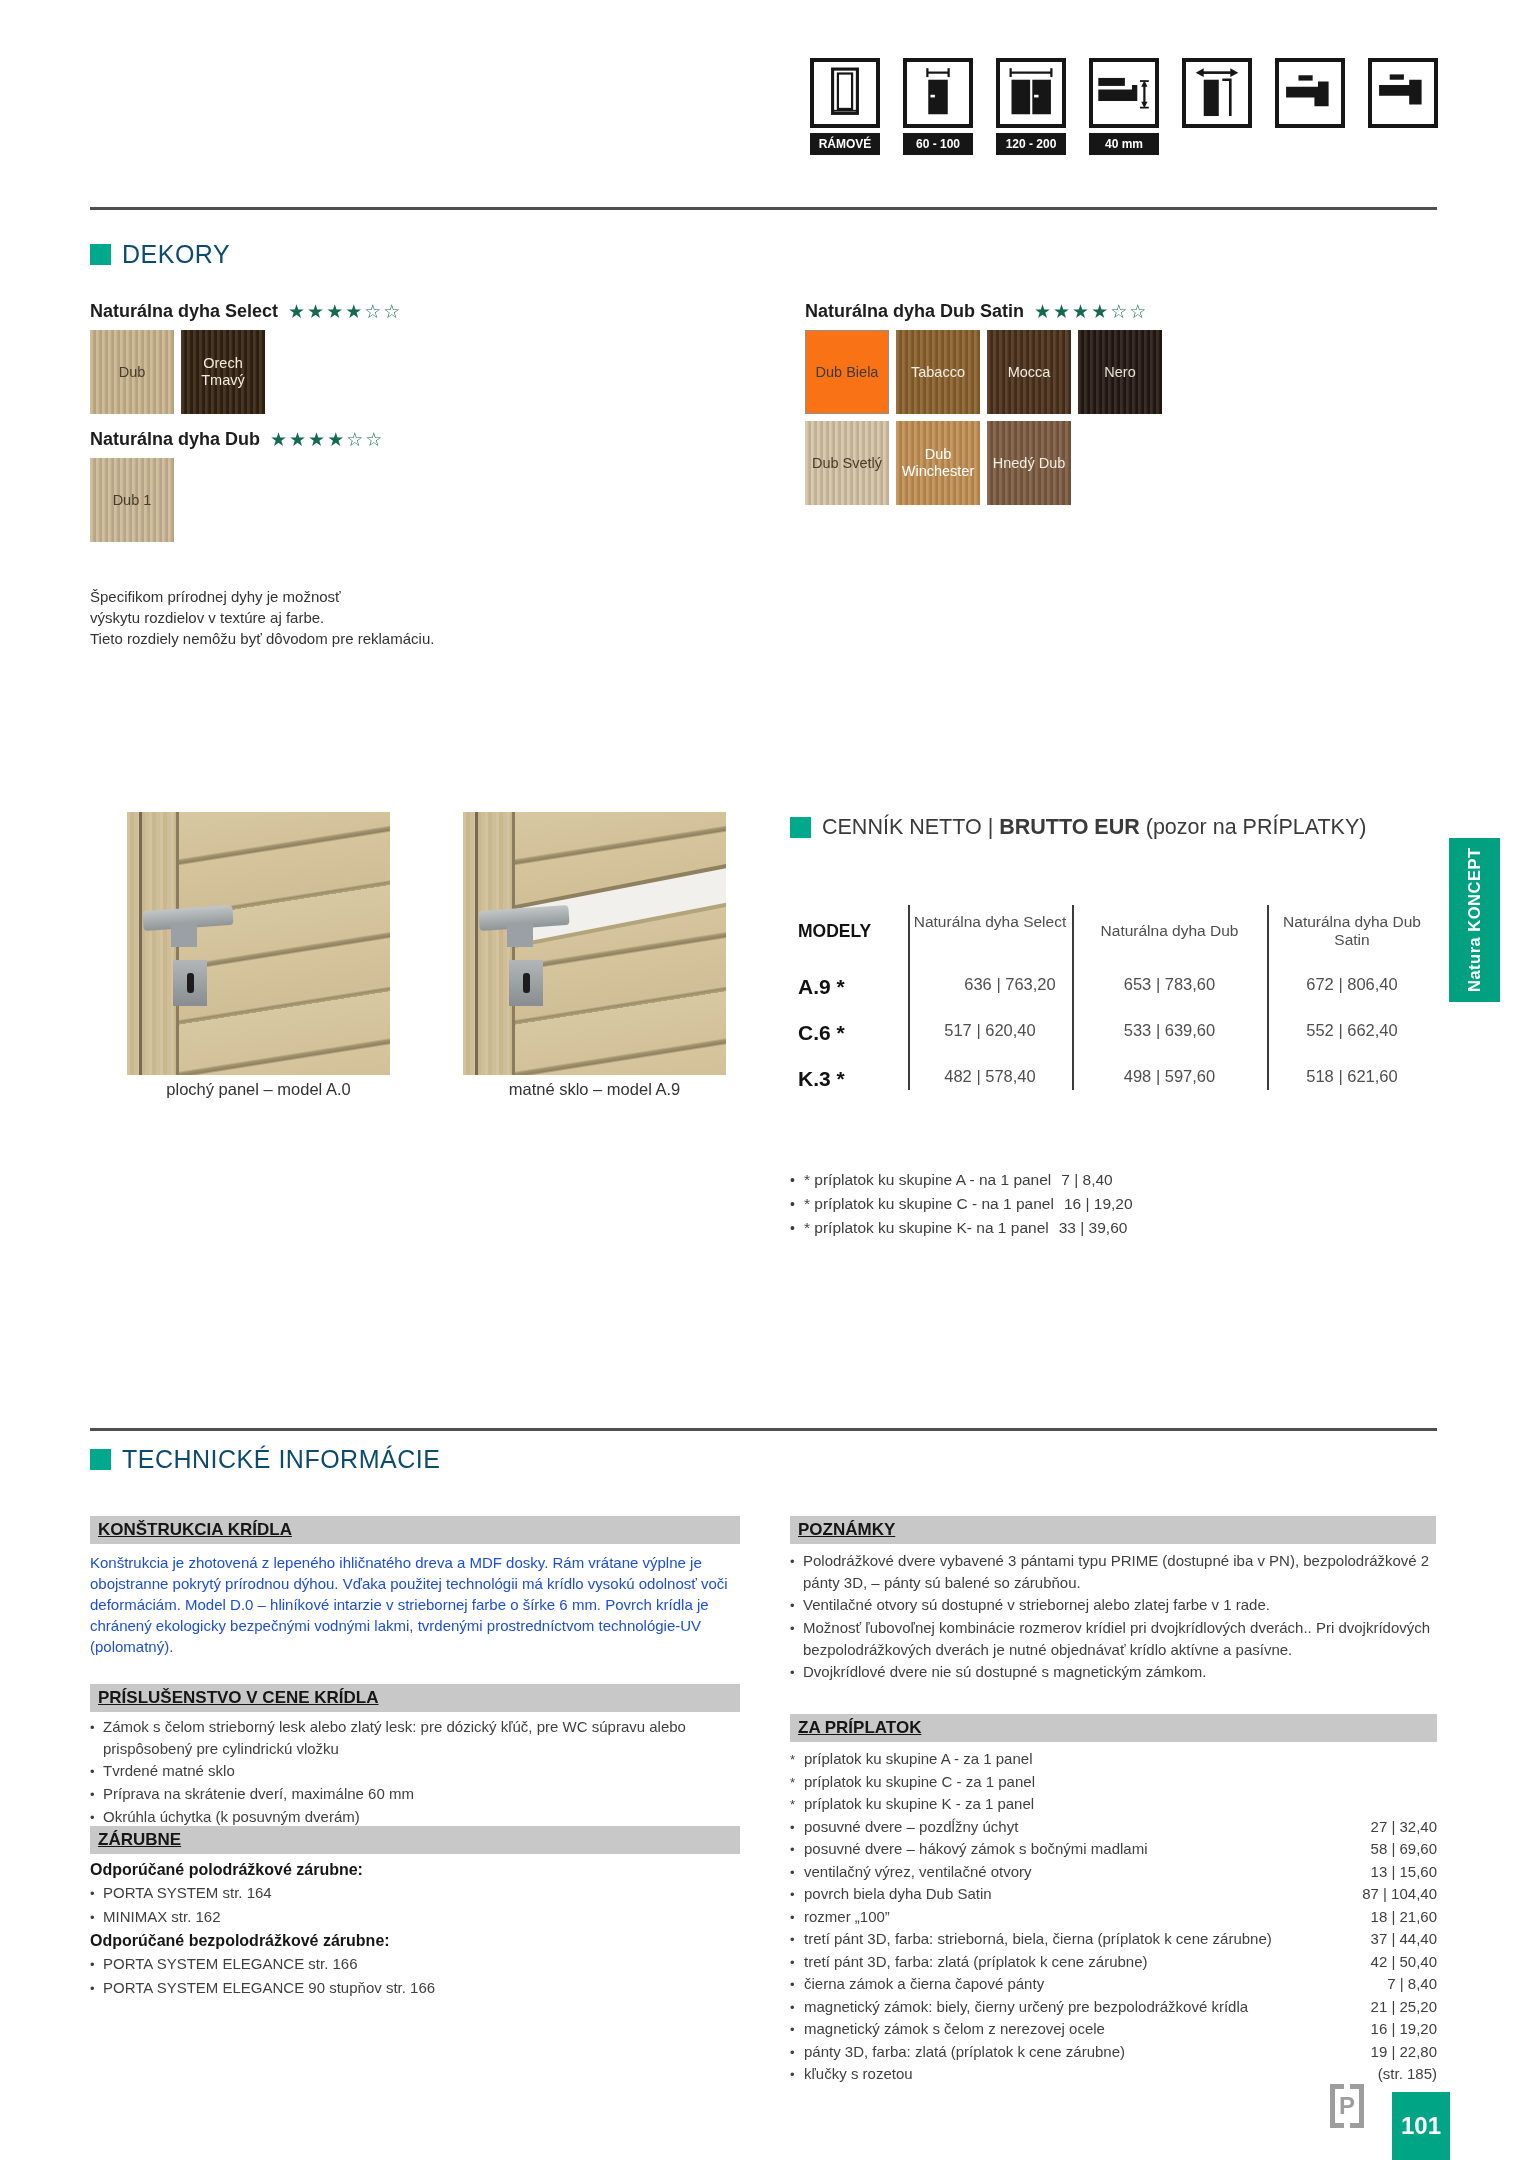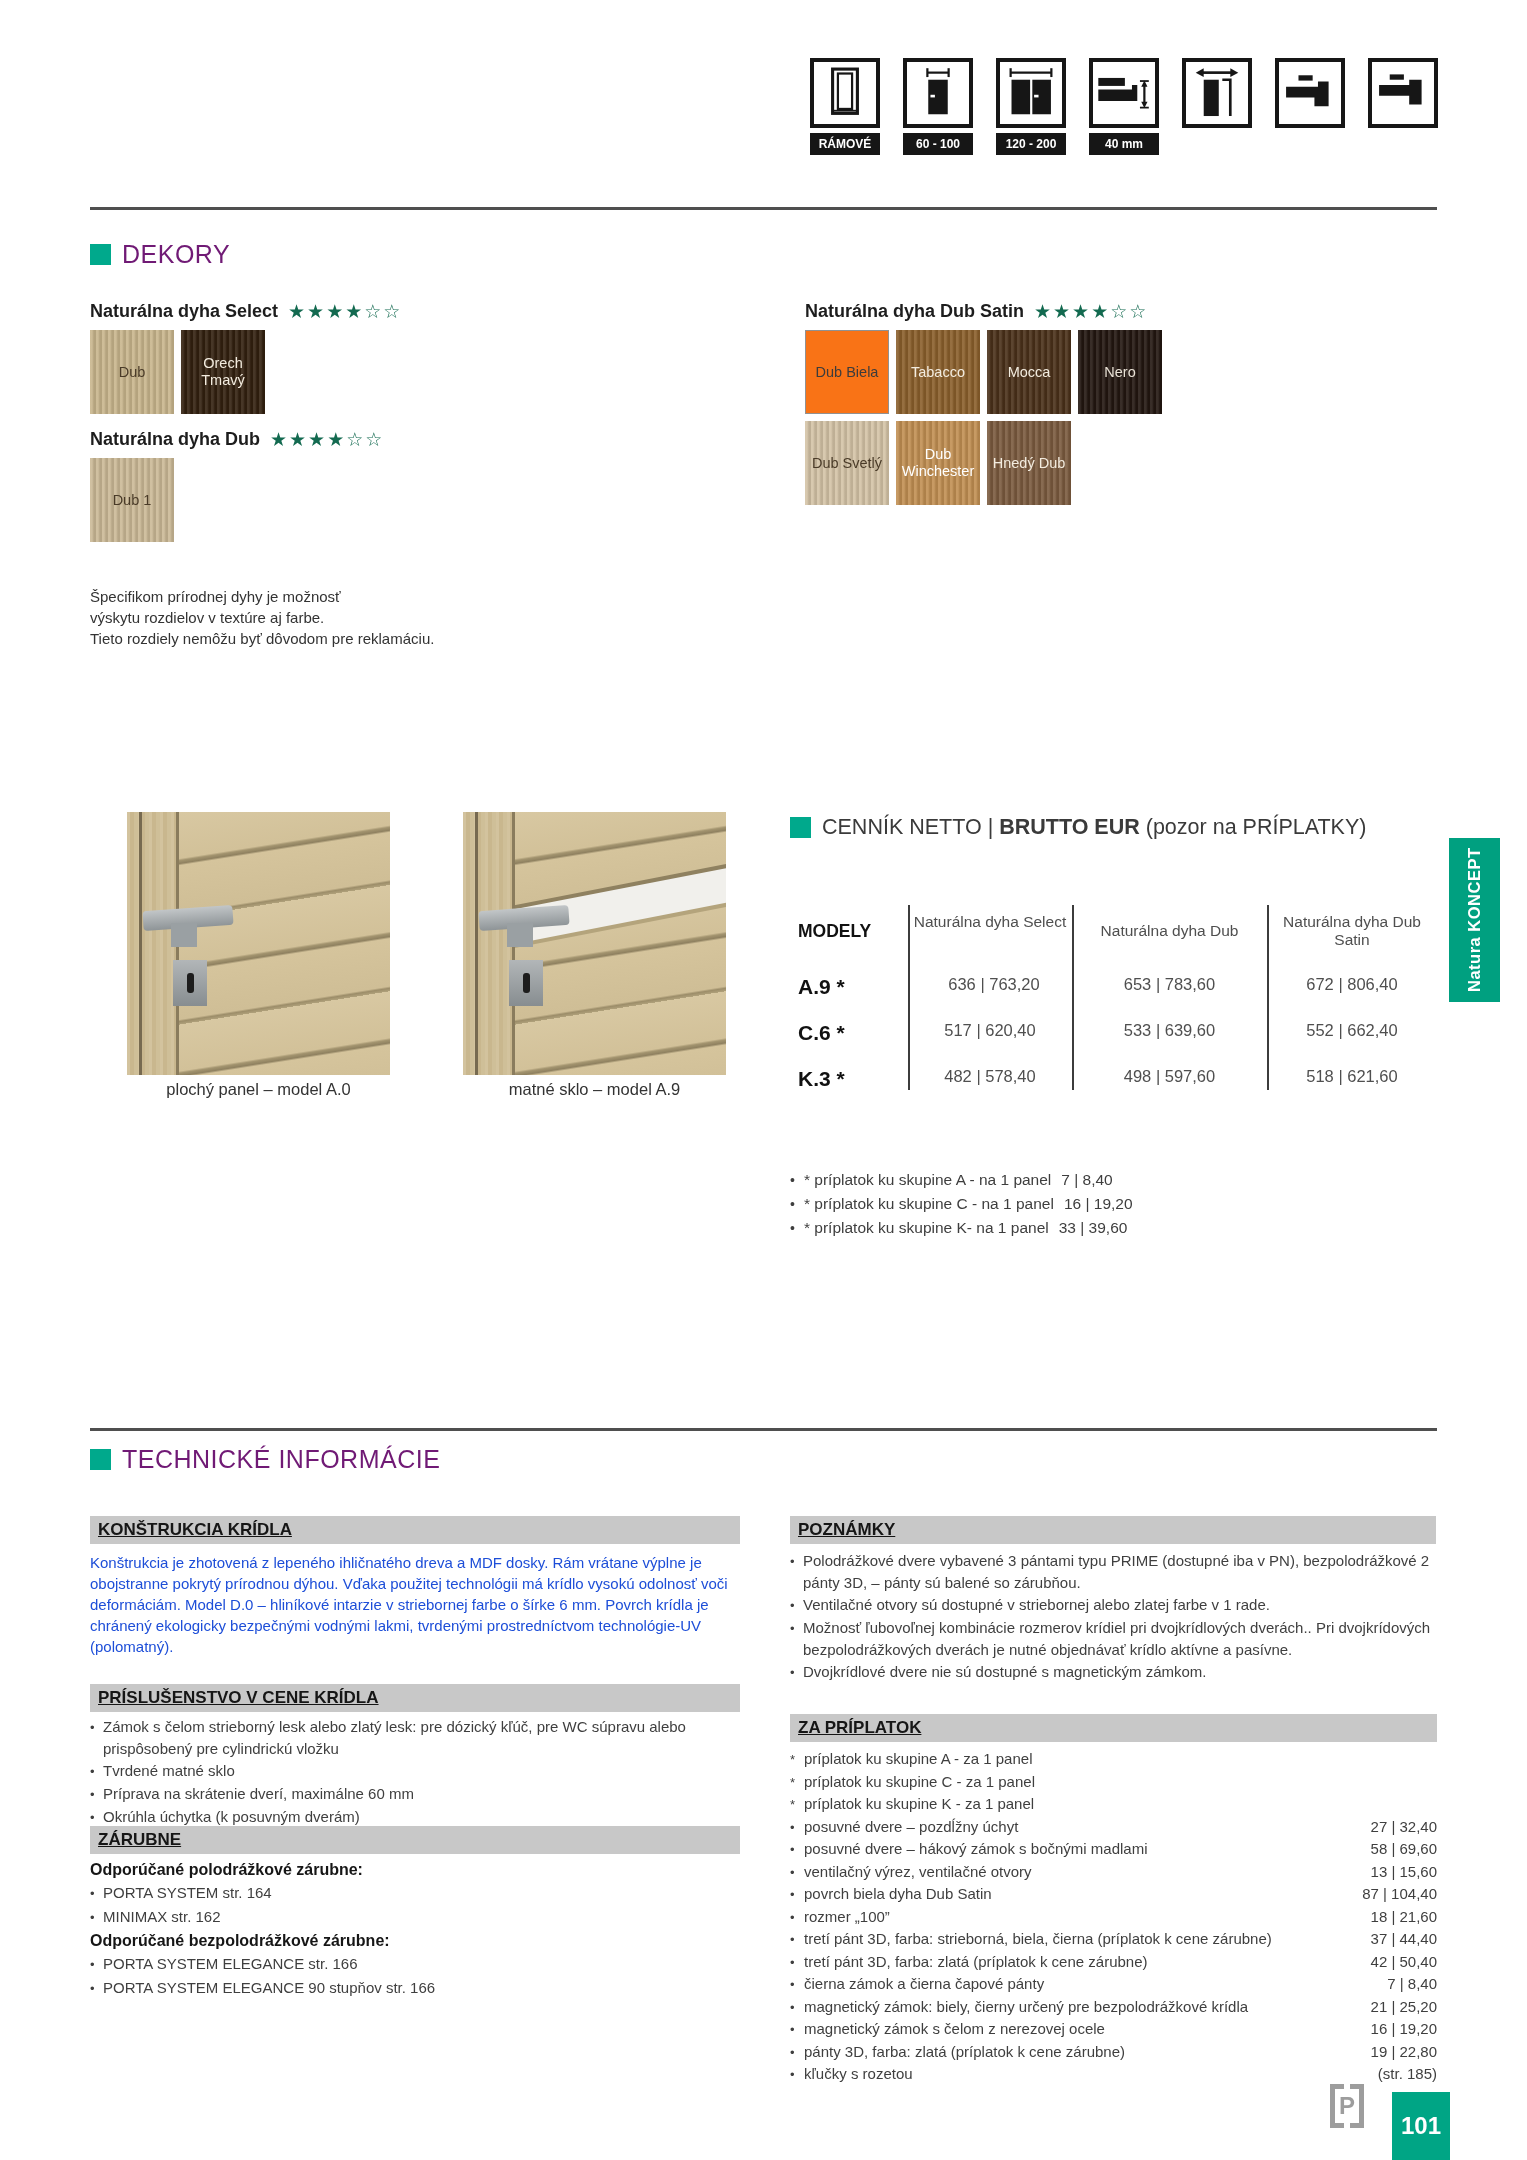--- a/index.html
+++ b/index.html
@@ -9,21 +9,21 @@
   
   .pic-box{position:absolute;top:58px;width:70px;height:70px;border:4px solid #161616;
            box-sizing:border-box;background:#fff;}
   .pic-label{position:absolute;top:133px;width:70px;height:22px;background:#161616;color:#fff;
              font-size:12px;font-weight:bold;display:flex;align-items:center;justify-content:center;}
 
   .rule{position:absolute;left:90px;width:1347px;height:3px;background:#4f4f4f;}
 
   
   .sq{position:absolute;width:21px;height:21px;background:#00a98c;}
-  .sec-title{position:absolute;font-size:25px;color:#701a75;letter-spacing:.5px;}
+  .sec-title{position:absolute;font-size:25px;color:#0c4a6e;letter-spacing:.5px;}
 
   .grp-head{position:absolute;display:flex;align-items:center;gap:10px;}
   .grp-head .t{font-size:18px;font-weight:bold;color:#1d1d1d;}
   .grp-head .stars{font-size:19px;color:#136a50;letter-spacing:2px;}
 
   
   .sw{position:absolute;width:84px;height:84px;display:flex;align-items:center;justify-content:center;
       text-align:center;font-size:14.5px;line-height:17px;box-sizing:border-box;color:#4a3b28;}
   .grain{background-image:repeating-linear-gradient(90deg,rgba(255,255,255,.10) 0 2px,rgba(0,0,0,.10) 4px 6px);}
   .sw-dub{background-color:#c8b58c}
@@ -250,21 +250,21 @@
   <div class="tbl">
     <div class="vline" style="left:118px"></div>
     <div class="vline" style="left:282px"></div>
     <div class="vline" style="left:477px"></div>
     <div class="tm" style="top:16px;font-size:17.5px">MODELY</div>
     <div class="th" style="left:118px;top:8px;width:164px">Naturálna dyha Select</div>
     <div class="th" style="left:282px;top:17px;width:195px">Naturálna dyha Dub</div>
     <div class="th" style="left:477px;top:8px;width:170px">Naturálna dyha Dub Satin</div>
 
     <div class="tm" style="top:70px">A.9 *</div>
-    <div class="tv" style="left:116px;top:70px;width:176px">636 | 763,20</div>
+    <div class="tv" style="left:132px;top:70px;width:176px">636 | 763,20</div>
     <div class="tv" style="left:282px;top:70px;width:195px">653 | 783,60</div>
     <div class="tv" style="left:477px;top:70px;width:170px">672 | 806,40</div>
 
     <div class="tm" style="top:116px">C.6 *</div>
     <div class="tv" style="left:118px;top:116px;width:164px">517 | 620,40</div>
     <div class="tv" style="left:282px;top:116px;width:195px">533 | 639,60</div>
     <div class="tv" style="left:477px;top:116px;width:170px">552 | 662,40</div>
 
     <div class="tm" style="top:162px">K.3 *</div>
     <div class="tv" style="left:118px;top:162px;width:164px">482 | 578,40</div>

